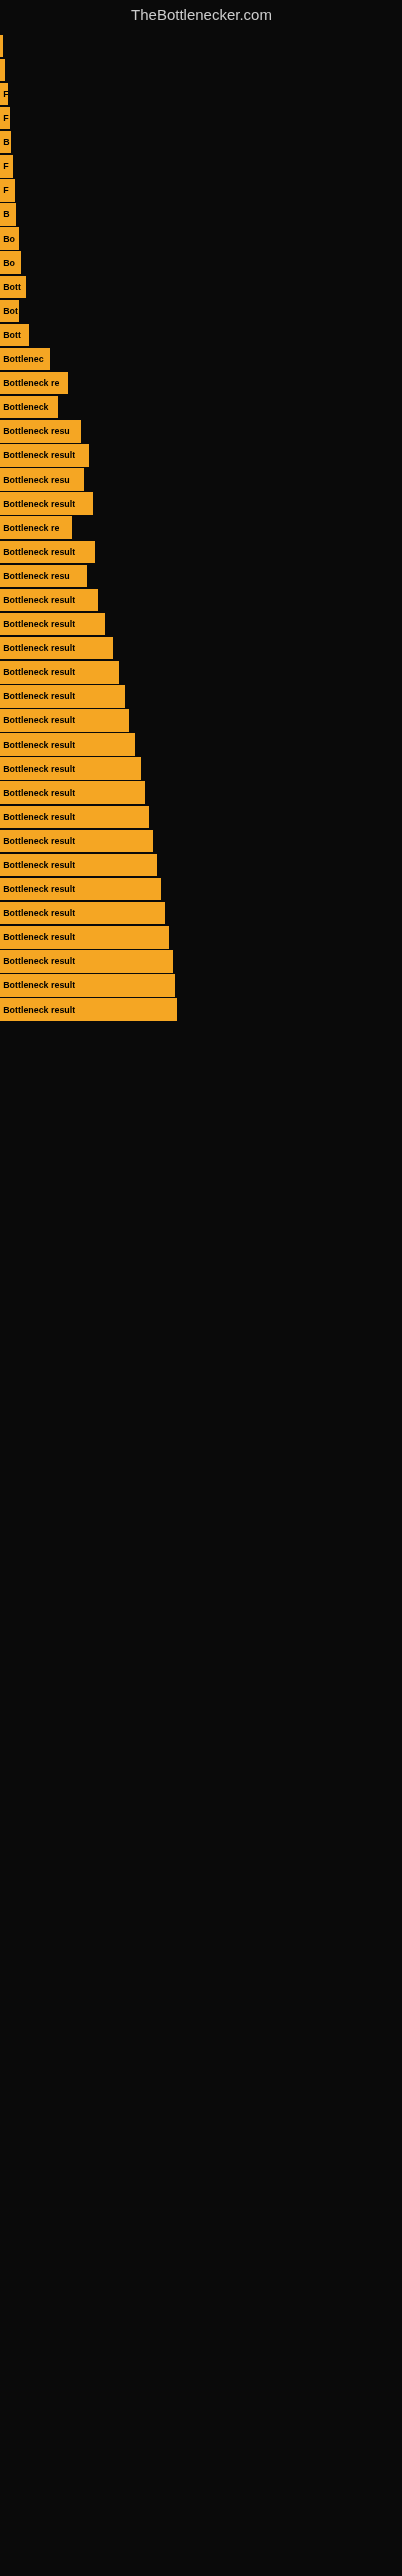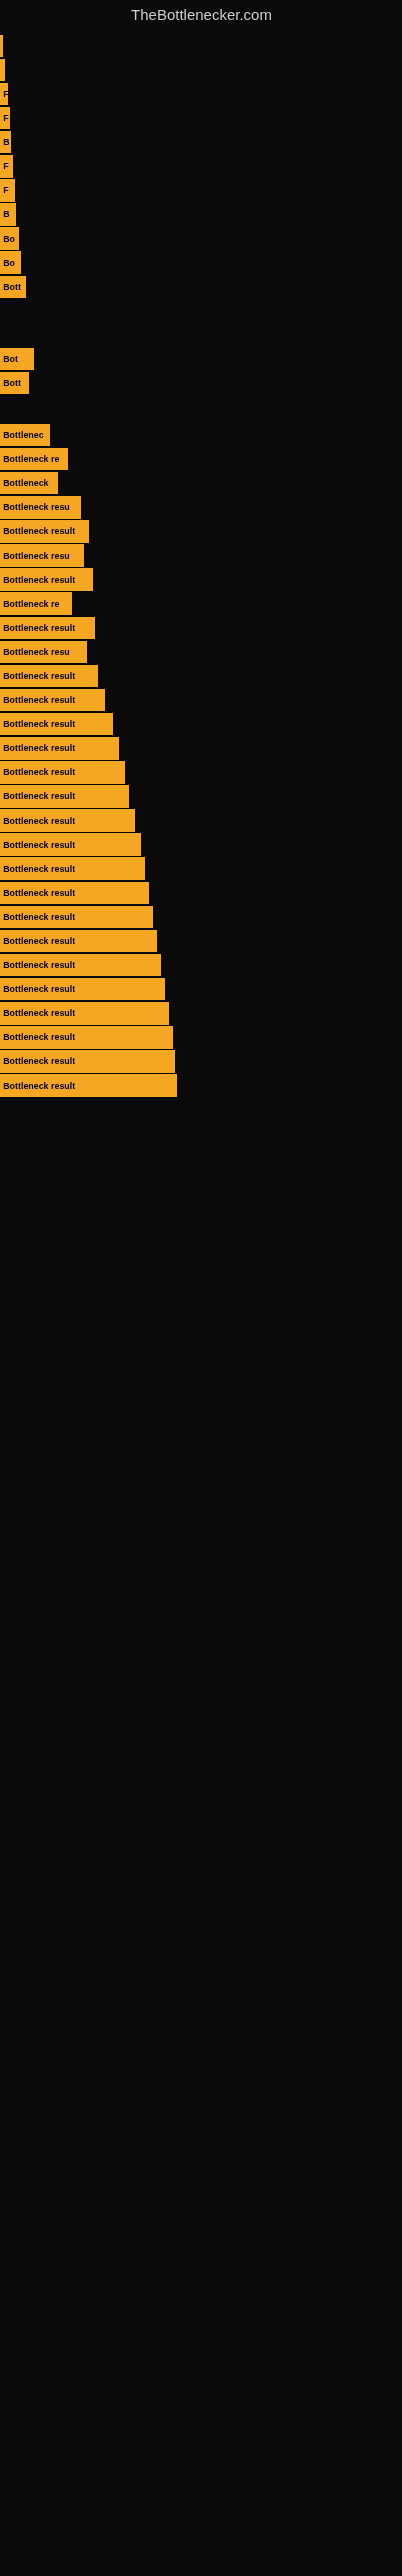--- a/index.html
+++ b/index.html
@@ -103,31 +103,31 @@
       <div class="bar" style="width: 21px;">
         <span class="bar-label">Bo</span>
       </div>
     </div>
     <div class="bar-row">
       <div class="bar" style="width: 26px;">
         <span class="bar-label">Bott</span>
       </div>
     </div>
     <div class="bar-row">
-      <div class="bar" style="width: 34px; margin-top: 48px;">
+      <div class="bar" style="width: 19px;">
         <span class="bar-label">Bot</span>
       </div>
     </div>
     <div class="bar-row">
       <div class="bar" style="width: 29px;">
         <span class="bar-label">Bott</span>
       </div>
     </div>
     <div class="bar-row">
-      <div class="bar" style="width: 50px; margin-top: 28px;">
+      <div class="bar" style="width: 50px;">
         <span class="bar-label">Bottlenec</span>
       </div>
     </div>
     <div class="bar-row">
       <div class="bar" style="width: 68px;">
         <span class="bar-label">Bottleneck re</span>
       </div>
     </div>
     <div class="bar-row">
       <div class="bar" style="width: 58px;">

